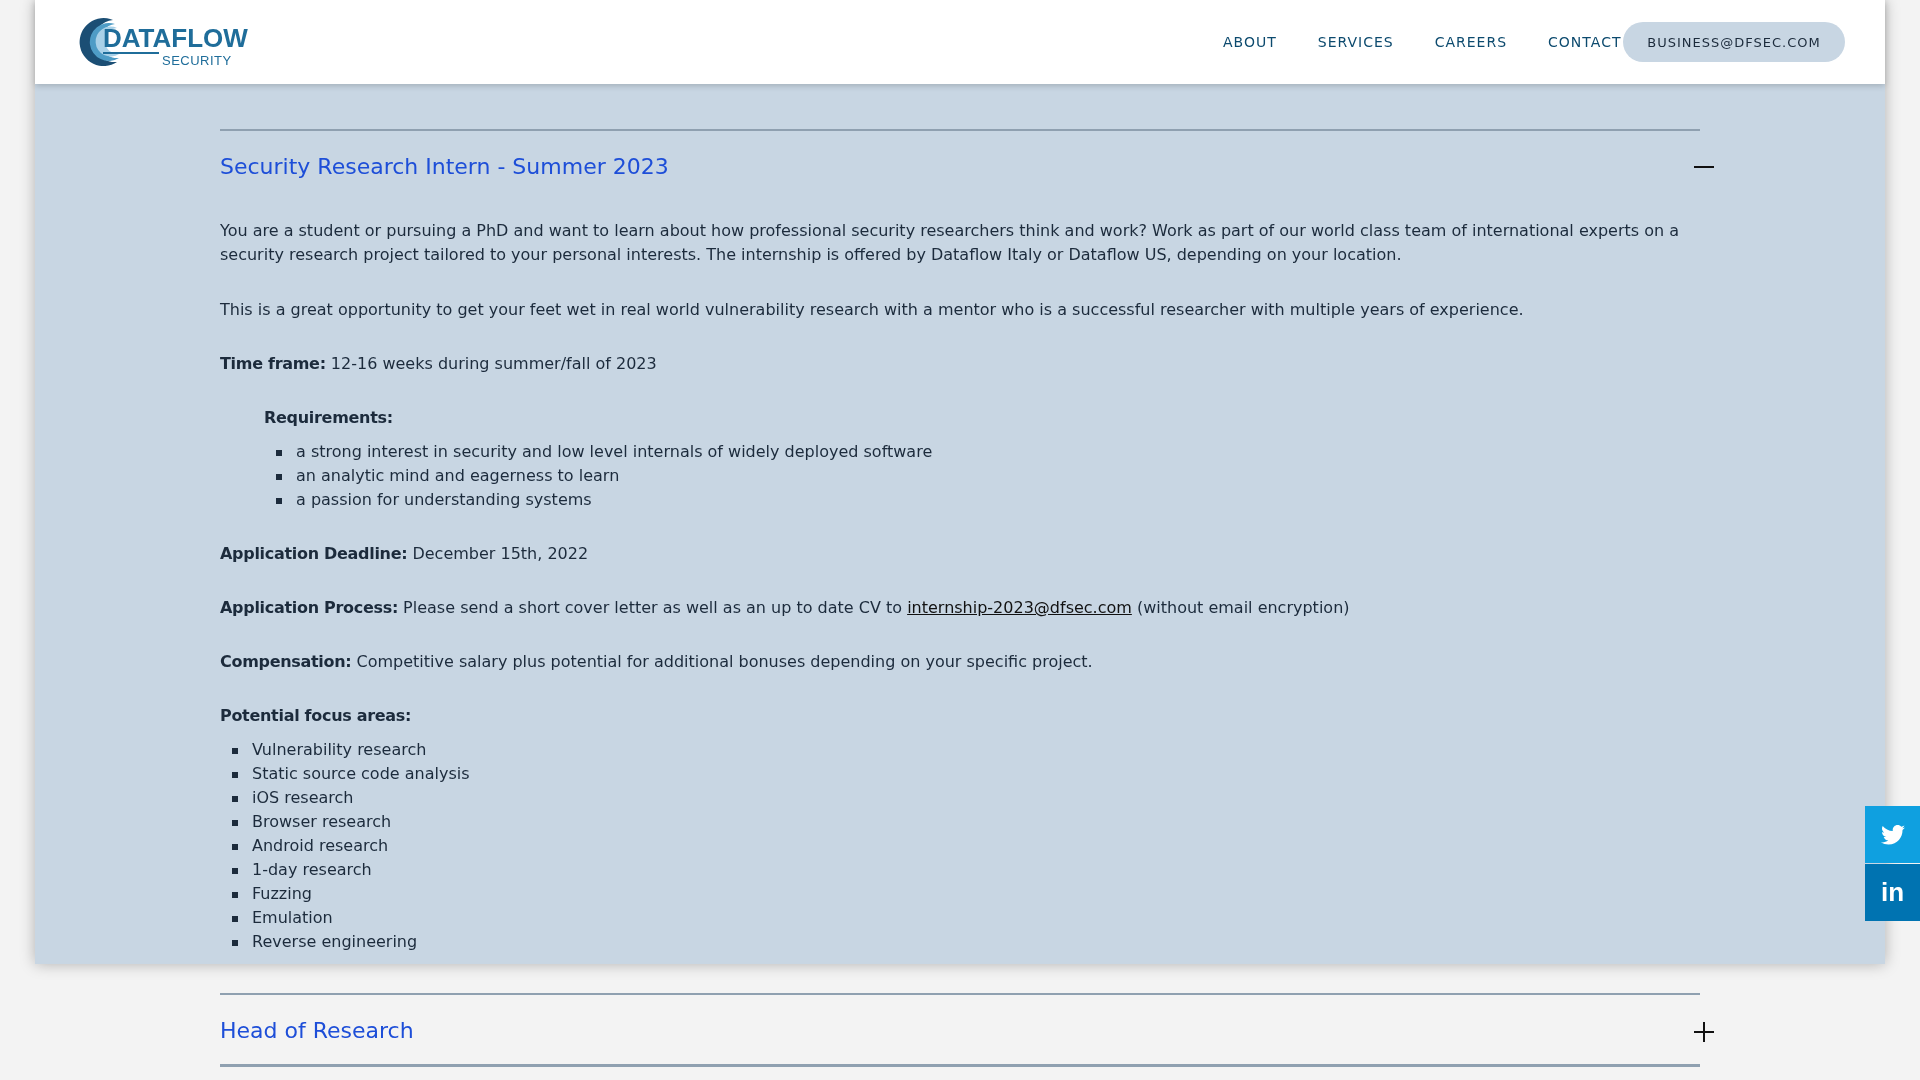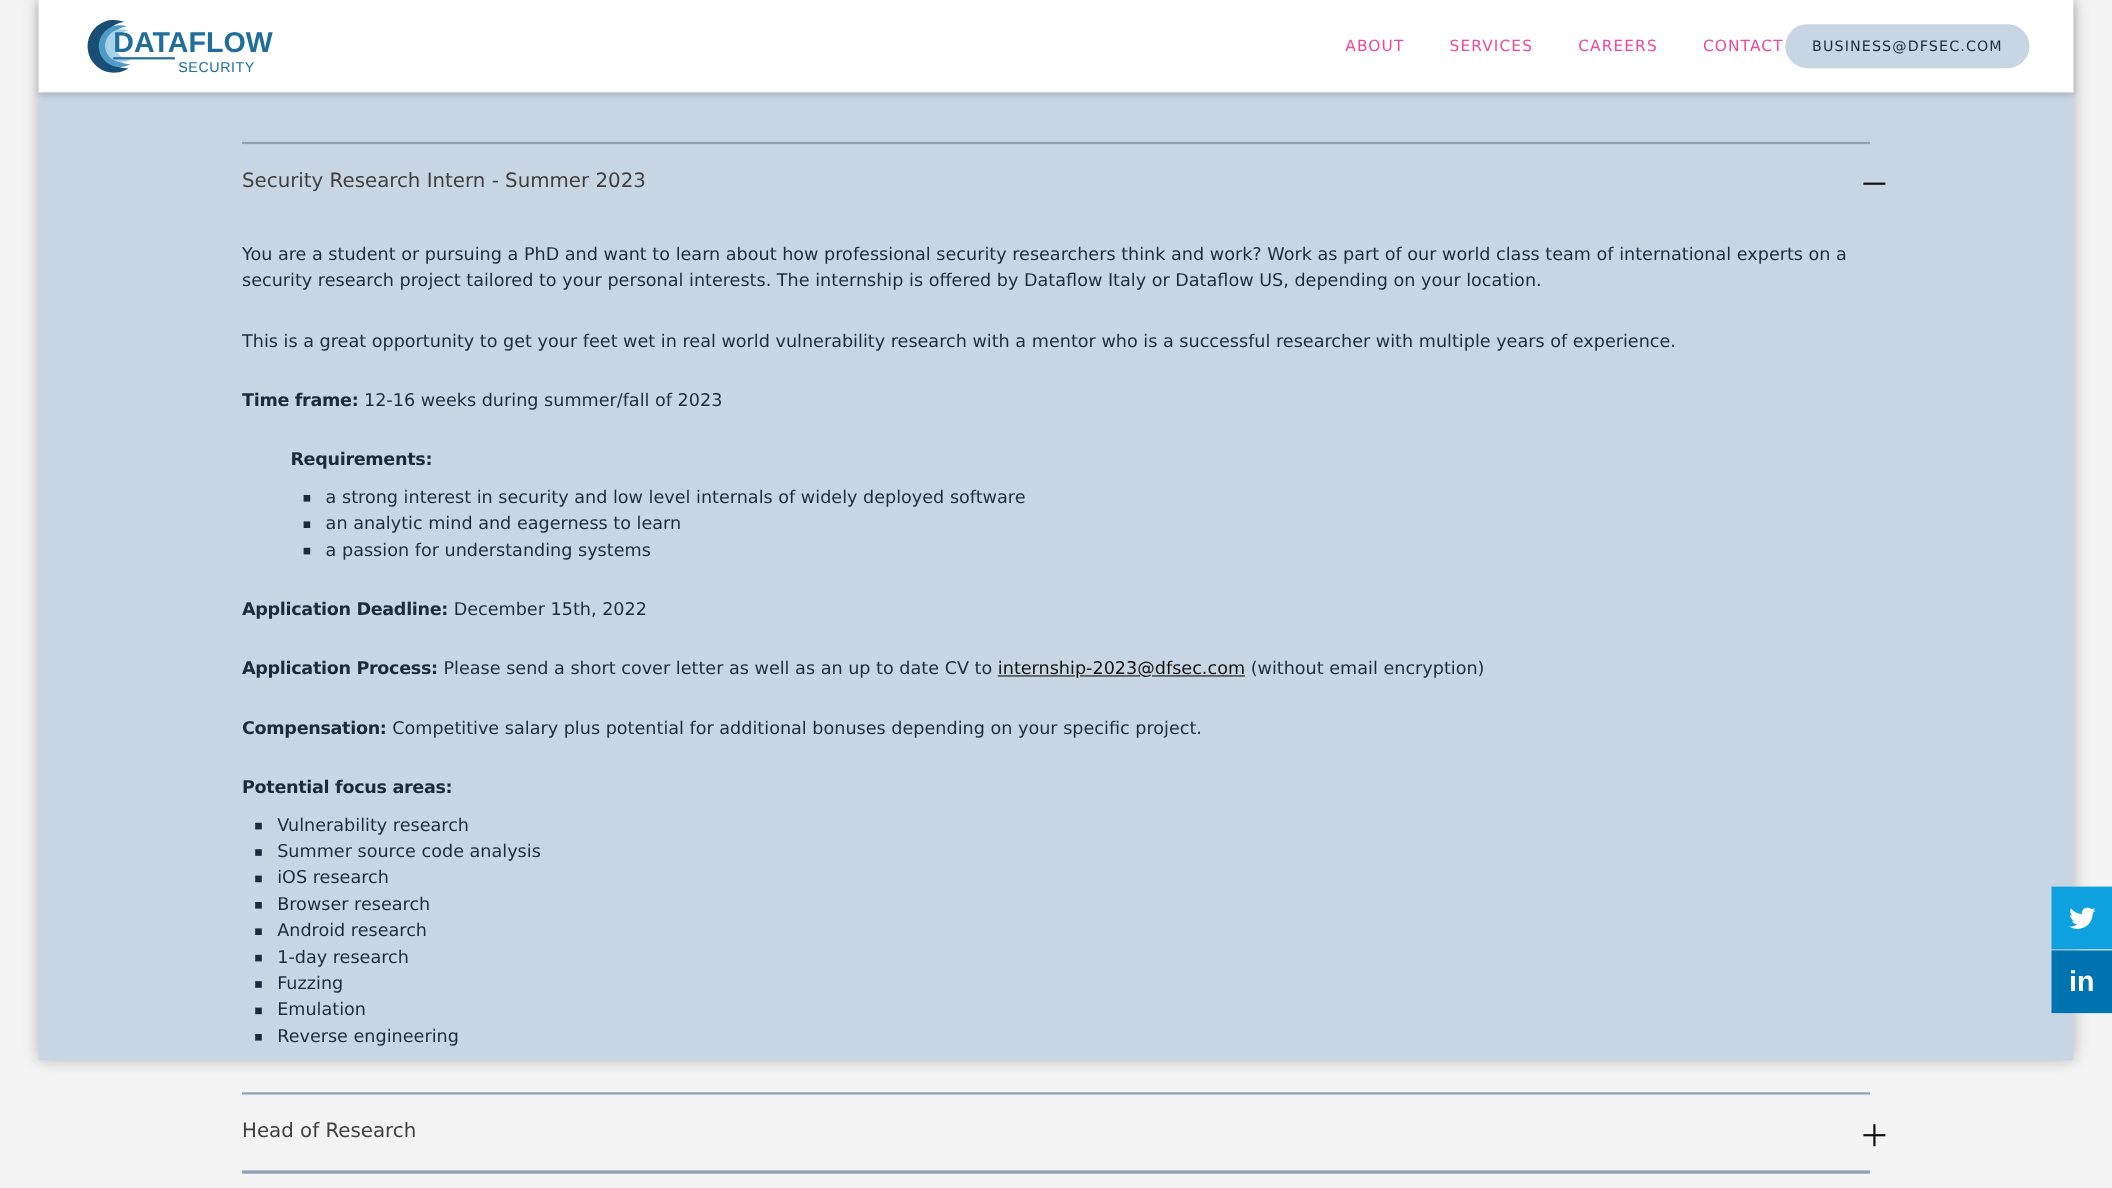--- a/index.html
+++ b/index.html
@@ -27,33 +27,33 @@
     font-family: "Liberation Sans", sans-serif; font-weight: bold;
     font-size: 26px; letter-spacing: 0px; color: #1f6d9a;
   }
   .logo-text-sub {
     position: absolute; left: 89px; top: 39px;
     font-family: "Liberation Sans", sans-serif;
     font-size: 13px; color: #1f6d9a; letter-spacing: 0.5px;
   }
   .nav-links { position: absolute; top: 0; left: 1188px; height: 84px; display: flex; align-items: center; }
   .nav-link {
-    font-size: 14px; letter-spacing: 1px; color: #ec4899;
+    font-size: 14px; letter-spacing: 1px; color: #0c4a6e;
     margin-right: 41px; text-decoration: none; cursor: pointer;
   }
   .nav-cta {
     position: absolute; left: 1588px; top: 22px; width: 222px; height: 40px;
     border-radius: 20px; background: #c8d6e3; color: #1c2b3c;
     font-size: 13px; font-weight: normal; letter-spacing: 1px;
     display: flex; align-items: center; justify-content: center; cursor: pointer;
   }
   .content { position: absolute; left: 185px; top: 0; width: 1480px; }
   .divider { position: absolute; left: 0; width: 1480px; height: 2px; background: #8fa0b0; }
   .acc-title {
-    position: absolute; left: 0; font-size: 18px; color: #404040;
+    position: absolute; left: 0; font-size: 22px; color: #1d4ed8;
   }
   .acc-icon { position: absolute; width: 20px; height: 20px; cursor: pointer; }
   .acc-icon .h { position: absolute; left: 0; top: 9px; width: 20px; height: 2px; background: #111; }
   .acc-icon .v { position: absolute; left: 9px; top: 0; width: 2px; height: 20px; background: #111; }
   .body-text {
     position: absolute; left: 0; width: 1460px;
     font-size: 16px; line-height: 24px; color: #1c2b3c;
   }
   .body-text b { font-weight: bold; letter-spacing: -0.3px; }
   .body-text a { color: #111; text-decoration: underline; cursor: pointer; }
@@ -130,21 +130,21 @@
       </div>
 
       <div class="body-text" style="top:650px;">
         <b>Compensation:</b><span> Competitive salary plus potential for additional bonuses depending on your specific project.</span>
       </div>
 
       <div class="body-text" style="top:704px;">
         <b>Potential focus areas:</b>
         <ul class="sq" style="margin-top:10px;">
           <li>Vulnerability research</li>
-          <li>Summer source code analysis</li>
+          <li>Static source code analysis</li>
           <li>iOS research</li>
           <li>Browser research</li>
           <li>Android research</li>
           <li>1-day research</li>
           <li>Fuzzing</li>
           <li>Emulation</li>
           <li>Reverse engineering</li>
         </ul>
       </div>
     </div>

